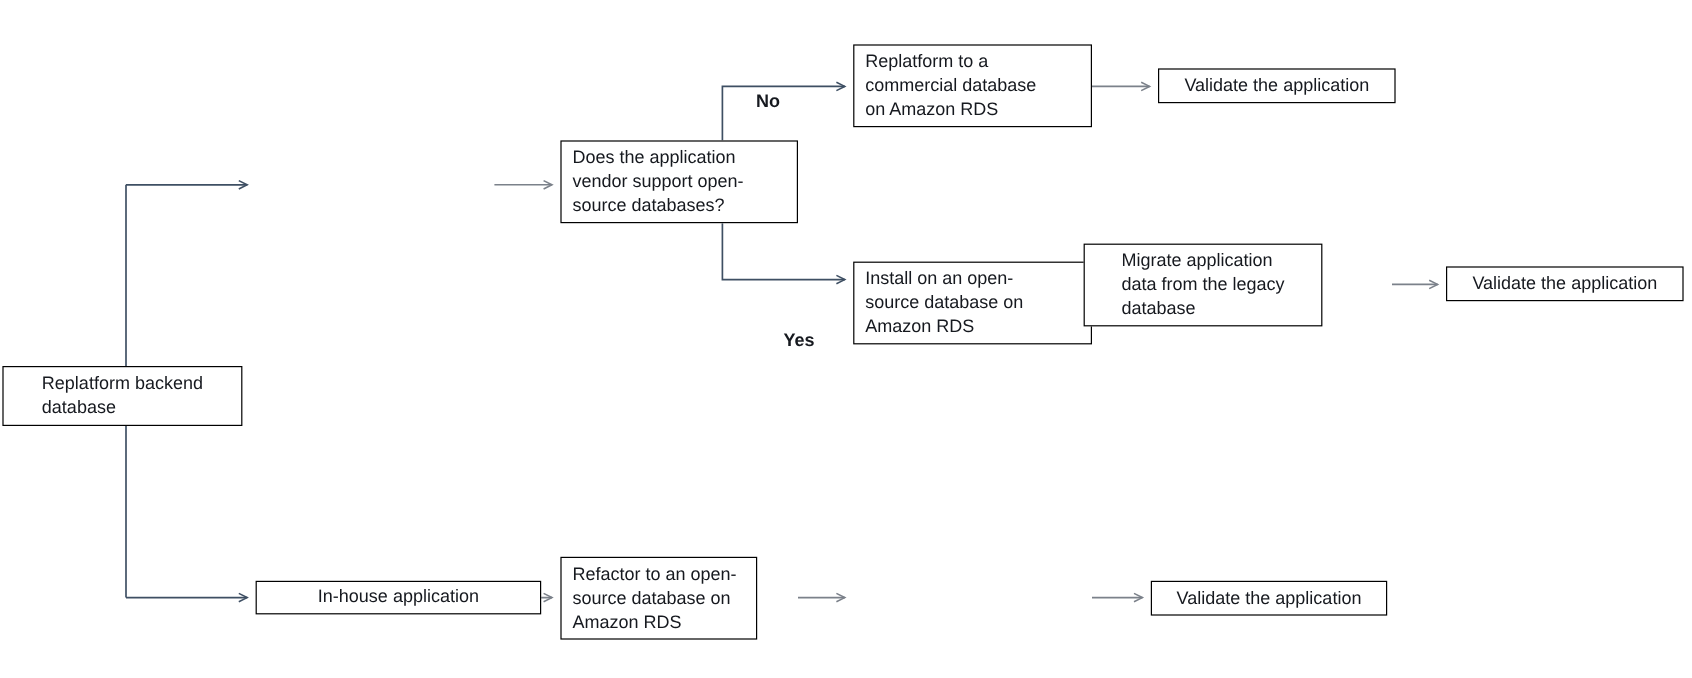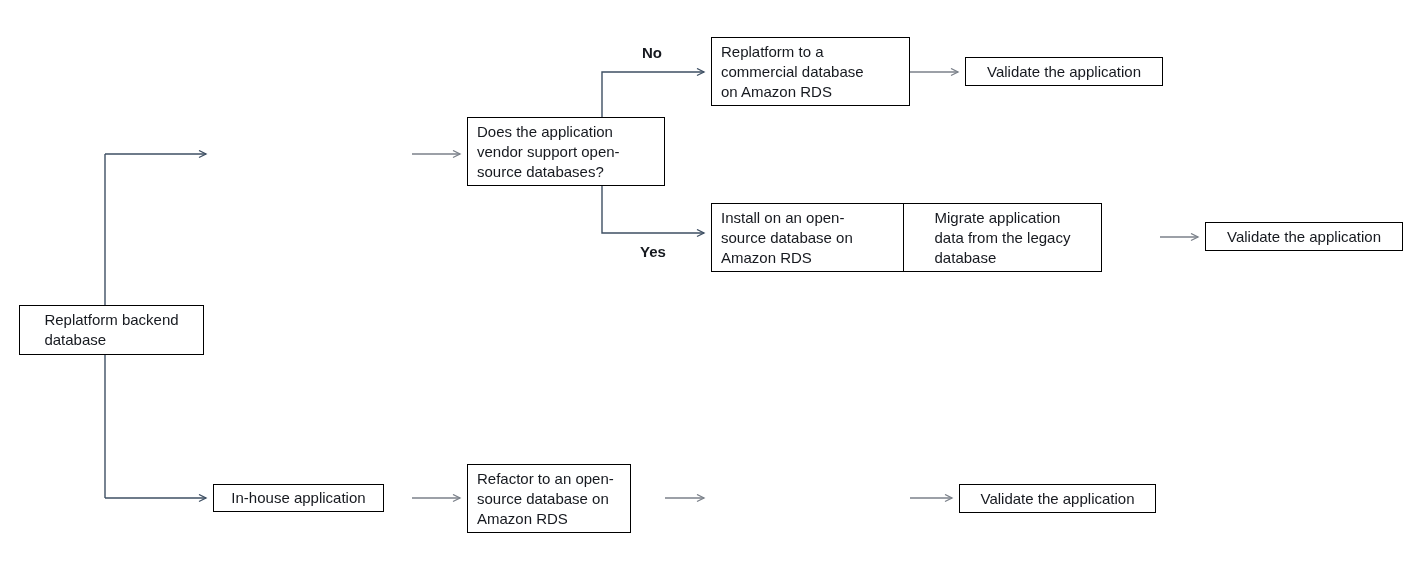--- a/index.html
+++ b/index.html
@@ -23,22 +23,23 @@
     font-size: 15px;
     line-height: 20px;
     white-space: pre-line;
   }
   .node.center { justify-content: center; text-align: left; padding: 0 4px; }
   .node.left { justify-content: flex-start; text-align: left; padding: 0 6px 0 9px; }
   .edge-label {
     position: absolute;
     font-size: 15px;
     font-weight: bold;
-    text-align: center;
+    text-align: left;
     white-space: nowrap;
+    margin-top: 32px;
   }
 </style>
 </head>
 <body>
 
 <div id="canvas">
 
   <svg id="wires" viewBox="0 0 1410 565" xmlns="http://www.w3.org/2000/svg">
     <defs>
       <marker id="arrow-dark" markerWidth="10" markerHeight="10" refX="8" refY="4.5" orient="auto" markerUnits="userSpaceOnUse">
@@ -57,50 +58,50 @@
 
     <path d="M412,154 H460" fill="none" stroke="#7b818a" stroke-width="1.3" marker-end="url(#arrow-gray)"></path>
     <path d="M910,72 H958" fill="none" stroke="#7b818a" stroke-width="1.3" marker-end="url(#arrow-gray)"></path>
     <path d="M910,237 H954" fill="none" stroke="#7b818a" stroke-width="1.3" marker-end="url(#arrow-gray)"></path>
     <path d="M1160,237 H1198" fill="none" stroke="#7b818a" stroke-width="1.3" marker-end="url(#arrow-gray)"></path>
     <path d="M412,498 H460" fill="none" stroke="#7b818a" stroke-width="1.3" marker-end="url(#arrow-gray)"></path>
     <path d="M665,498 H704" fill="none" stroke="#7b818a" stroke-width="1.3" marker-end="url(#arrow-gray)"></path>
     <path d="M910,498 H952" fill="none" stroke="#7b818a" stroke-width="1.3" marker-end="url(#arrow-gray)"></path>
   </svg>
 
-  <div class="node center" style="left:19px;   top:305px; width:185px; height:50px">Replatform backend
+  <div class="node center" style="left:2px;   top:305px; width:200px; height:50px">Replatform backend
 database</div>
 
 
   <div class="node left" style="left:711px; top:37px;  width:199px; height:69px">Replatform to a
 commercial database
 on Amazon RDS</div>
 
   <div class="node left" style="left:467px; top:117px; width:198px; height:69px">Does the application
 vendor support open-
 source databases?</div>
 
   <div class="node center" style="left:965px; top:57px;  width:198px; height:29px">Validate the application</div>
 
-  <div class="node left" style="left:711px; top:203px; width:199px; height:69px">Install on an open-
+  <div class="node left" style="left:711px; top:218px; width:199px; height:69px">Install on an open-
 source database on
 Amazon RDS</div>
 
   <div class="node center" style="left:903px; top:203px; width:199px; height:69px">Migrate application
 data from the legacy
 database</div>
 
   <div class="node center" style="left:1205px;top:222px; width:198px; height:29px">Validate the application</div>
 
-  <div class="node center" style="left:213px; top:484px; width:171px; height:28px">In-house application</div>
+  <div class="node center" style="left:213px; top:484px; width:238px; height:28px">In-house application</div>
 
   <div class="node left" style="left:467px; top:464px; width:164px; height:69px">Refactor to an open-
 source database on
 Amazon RDS</div>
 
 
   <div class="node center" style="left:959px; top:484px; width:197px; height:29px">Validate the application</div>
 
   <div class="edge-label" style="left:630px; top:44px;  width:44px">No</div>
 
-  <div class="edge-label" style="left:630px; top:243px; width:46px">Yes</div>
+  <div class="edge-label" style="left:653px; top:243px; width:46px">Yes</div>
 
 </div>
 
 </body></html>

